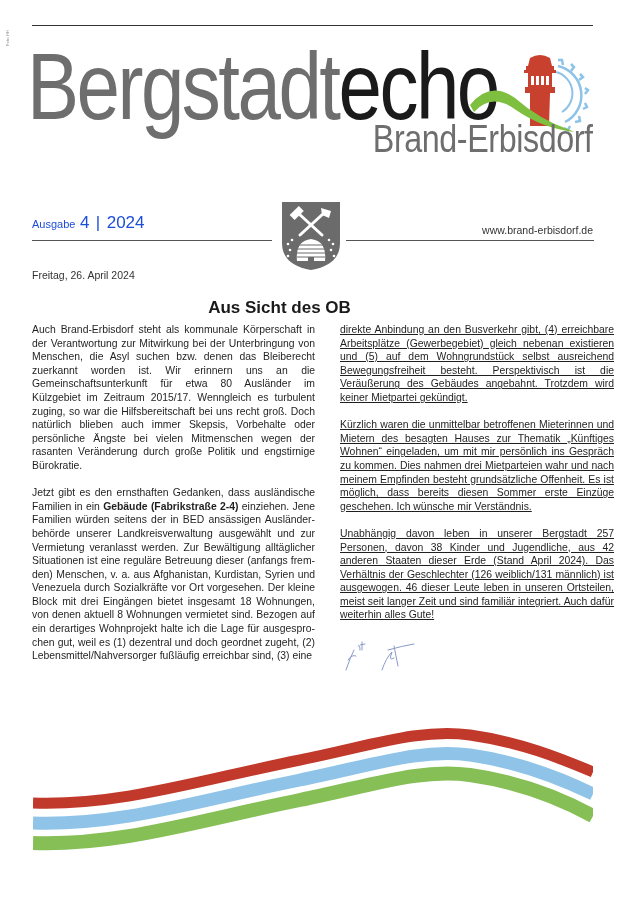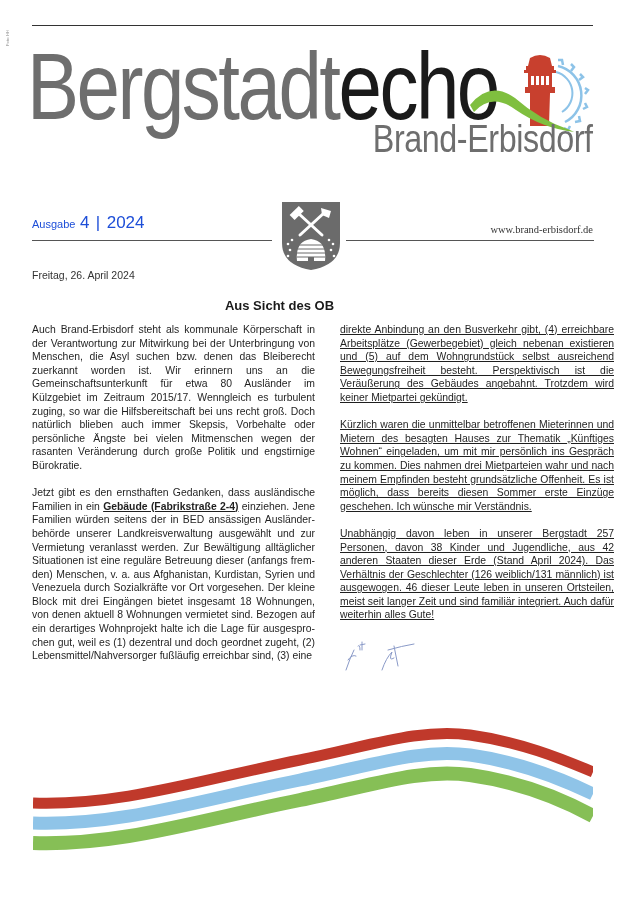--- a/index.html
+++ b/index.html
@@ -31,37 +31,37 @@
 
     
     .issue { position: absolute; left: 32px; top: 203px; font-family: "Liberation Sans", sans-serif; color: #1d4ed8; white-space: nowrap; margin-top: 10px; }
     .issue .lbl { font-size: 11px; }
     .issue .num { font-size: 17px; }
     .issue .sep { font-size: 17px; margin: 0 2px; }
     .issue .year { font-size: 17px; }
     .issue-date { position: absolute; left: 32px; top: 224px; font-family: "Liberation Sans", sans-serif; font-size: 10.5px; color: #333; white-space: nowrap; margin-top: 45px; }
     .rule-left { position: absolute; left: 32px; top: 240px; width: 240px; height: 1px; background: #555; }
     .rule-right { position: absolute; left: 346px; top: 240px; width: 248px; height: 1px; background: #555; }
-    .website { position: absolute; right: 32px; top: 224px; font-family: Liberation Serif, serif; font-size: 10.5px; color: #333; }
+    .website { position: absolute; right: 32px; top: 224px; font-family: Liberation Sans, sans-serif; font-size: 10.5px; color: #333; }
     .coat { position: absolute; left: 281px; top: 201px; width: 60px; height: 70px; }
 
     
     .headline {
       position: absolute; left: 0; width: 559px; top: 298px; text-align: center;
-      font-family: "Liberation Sans", sans-serif; font-weight: bold; font-size: 13px; color: #1a1a1a;
+      font-family: "Liberation Sans", sans-serif; font-weight: bold; font-size: 17px; color: #1a1a1a;
     }
     .col {
       position: absolute; top: 323px; width: 283px;
       font-family: "Liberation Sans", sans-serif; font-size: 10.4px; line-height: 13.6px; color: #1f1f1f;
       text-align: justify; hyphens: manual;
     }
     .col.left { left: 32px; }
     .col.right { left: 340px; width: 274px; text-decoration: underline; }
     .col p { margin-bottom: 13.6px; }
-    .col b { font-weight: bold; text-decoration: underline; }
+    .col b { font-weight: bold; }
     .signature { display: block; width: 80px; height: 40px; margin-top: 0px; margin-left: 2px; }
     .sig-name, .sig-role { font-style: italic; display: block; text-align: left; font-size: 10.4px; line-height: 13.6px; }
 
     .waves { position: absolute; left: 0; top: 720px; width: 625px; height: 177px; }
   </style>
 </head>
 <body>
 
 <div class="photo-credit">Foto: HH</div>
 <div class="top-rule"></div>

